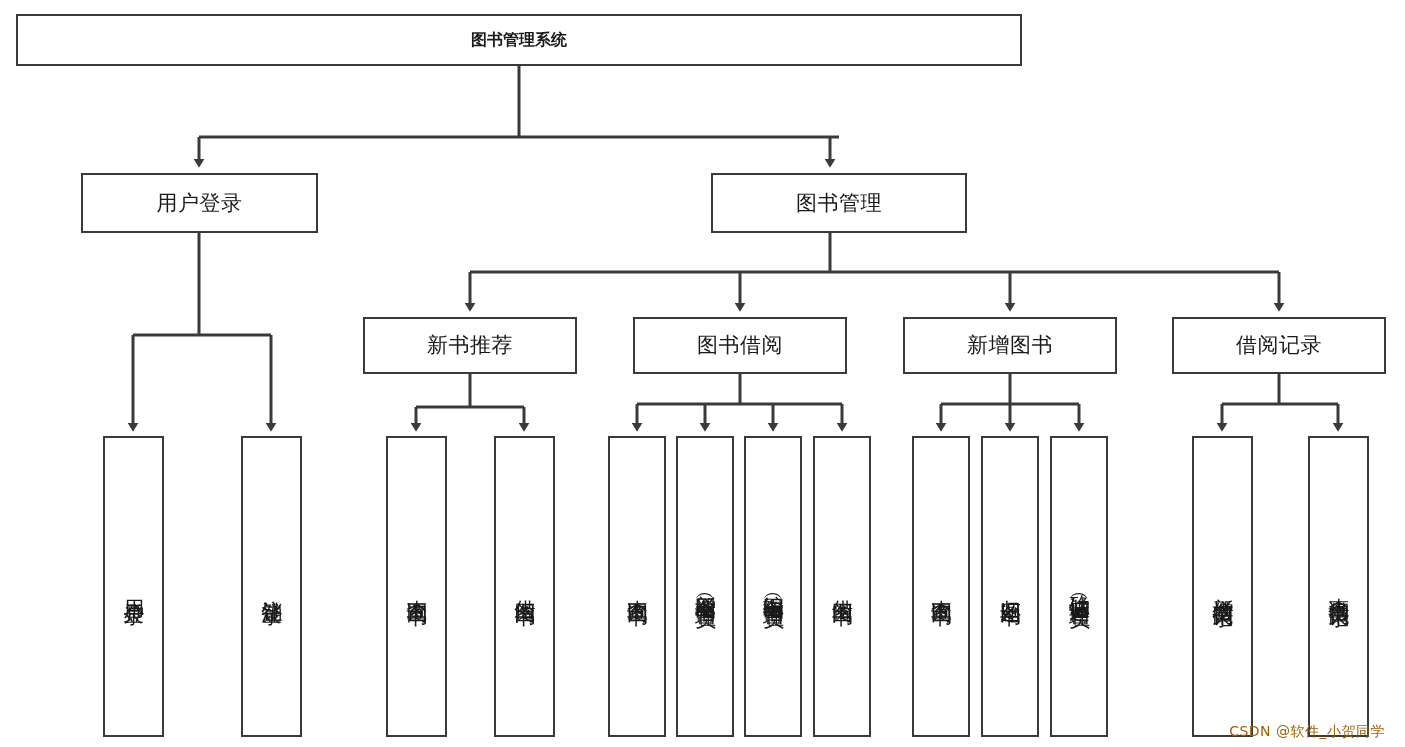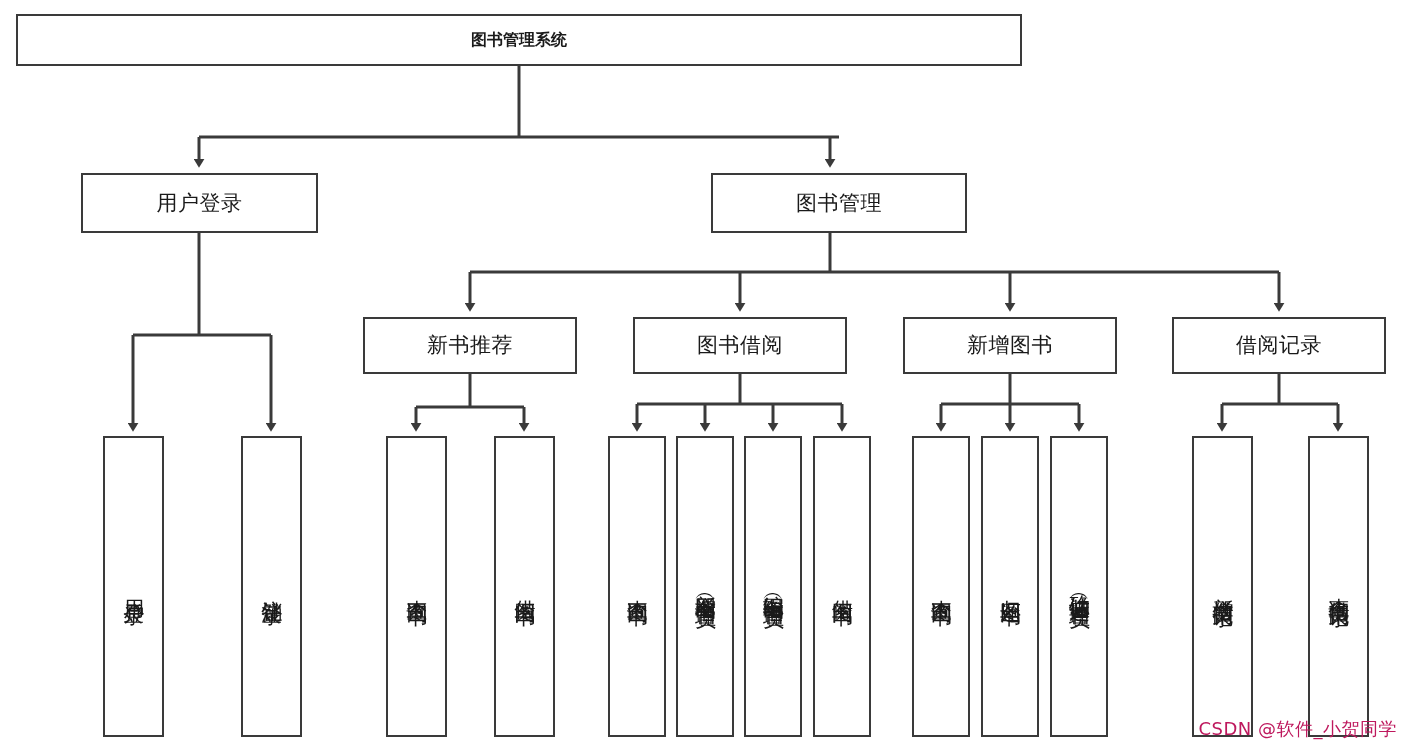--- a/index.html
+++ b/index.html
@@ -52,24 +52,24 @@
     text-orientation: upright;
   }
   #connectors {
     position: absolute;
     left: 0; top: 0;
     width: 1405px; height: 747px;
     pointer-events: none;
   }
   #watermark {
     position: absolute;
-    right: 8px;
+    right: 20px;
     bottom: 6px;
-    font-size: 18px;
-    color: #be185d;
+    font-size: 14px;
+    color: #a16207;
     white-space: nowrap;
     letter-spacing: 0.5px;
   }
 </style>
 </head>
 <body>
 
 <div id="diagram">
 
   <svg id="connectors" viewBox="0 0 1405 747" width="1405" height="747" aria-hidden="true">

